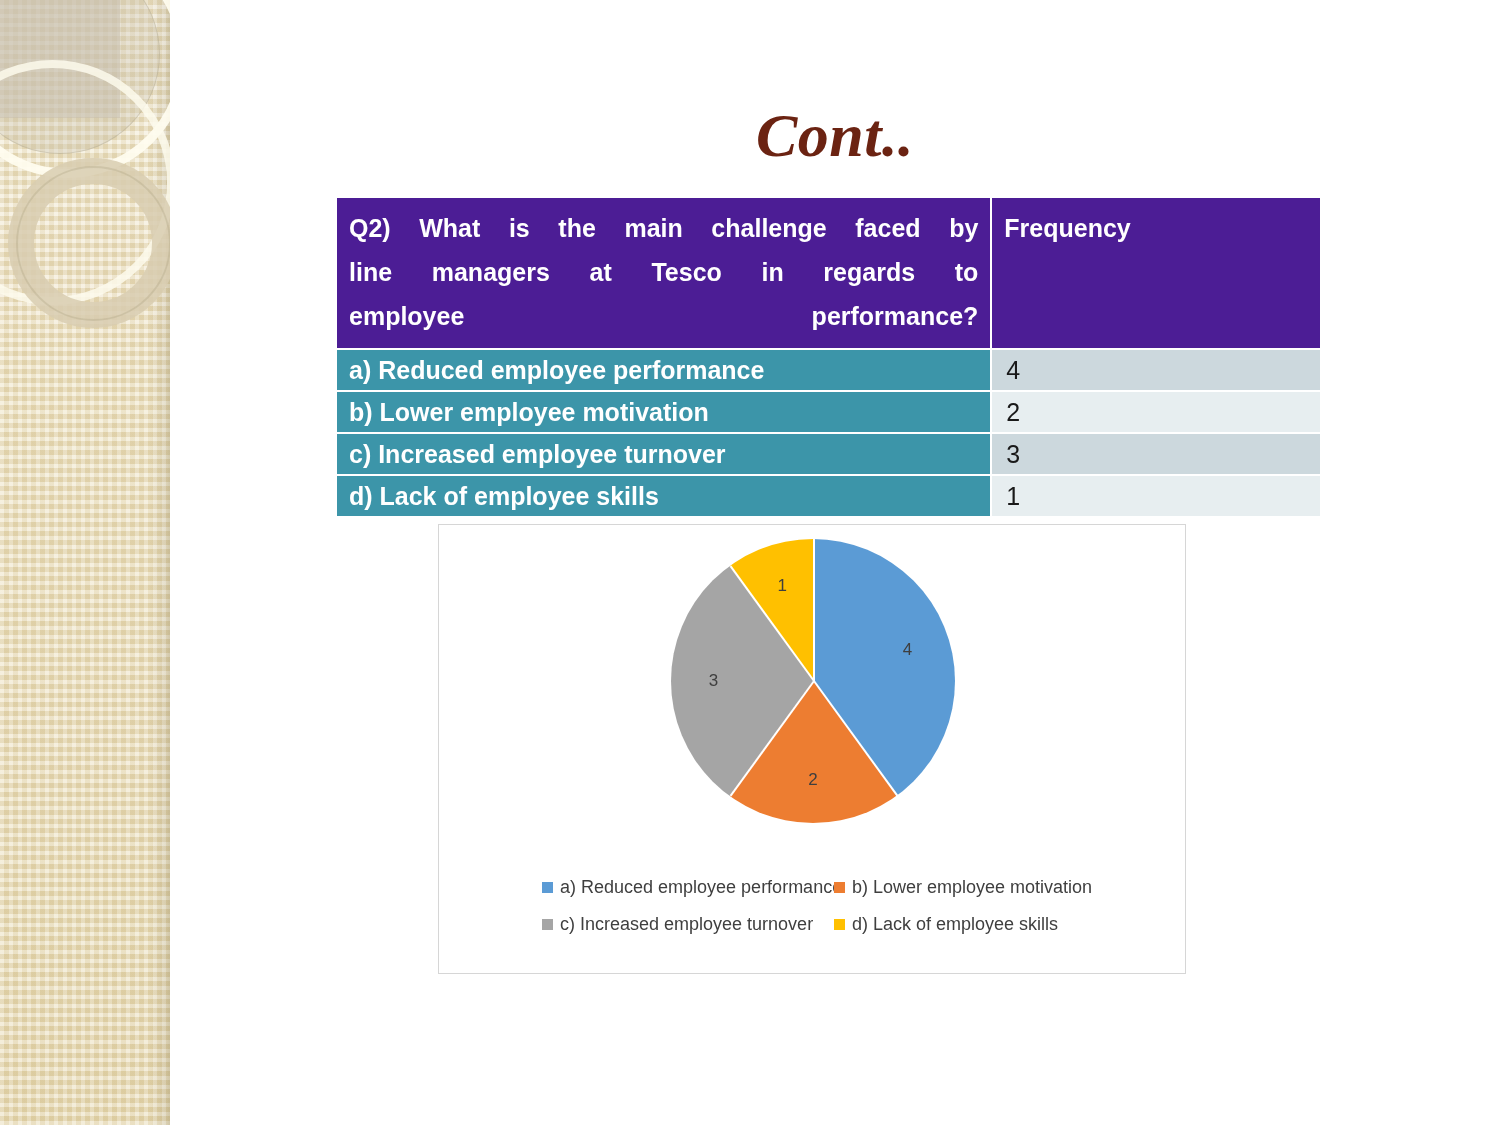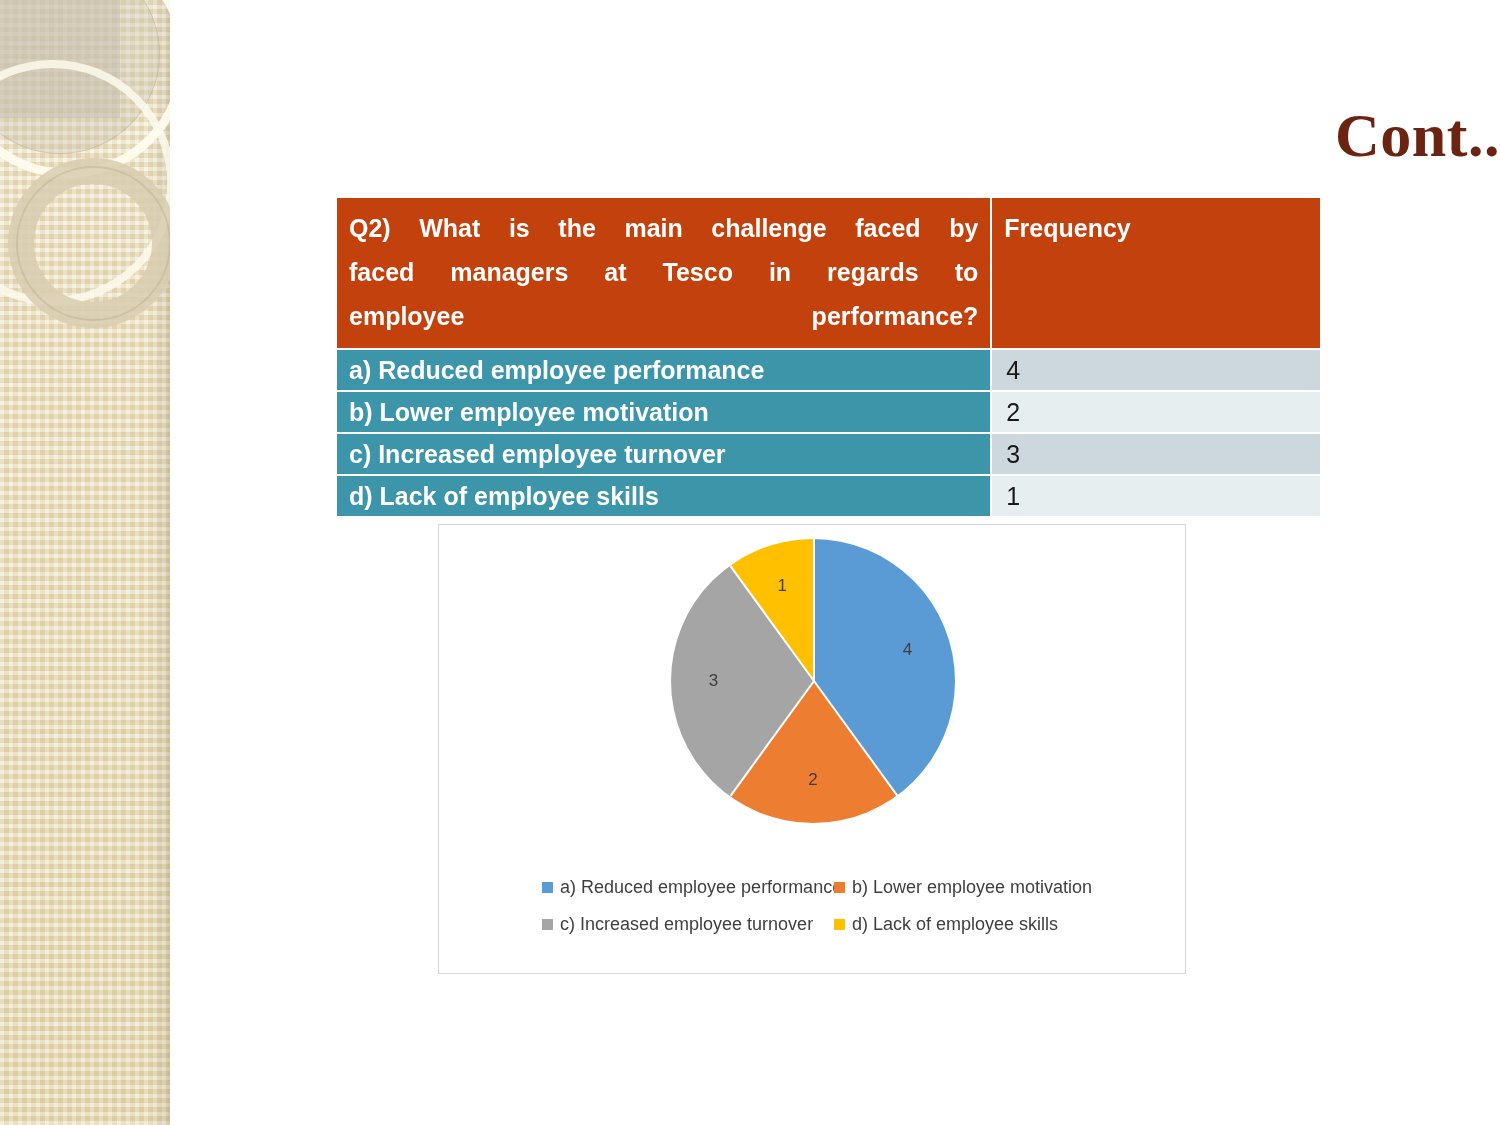--- a/index.html
+++ b/index.html
@@ -72,41 +72,42 @@
     left: -70px; top: 60px;
     width: 245px; height: 245px;
     border: 8px solid rgba(253,250,236,0.85);
   }
 
   
   #slide-title {
     position: absolute;
     left: 170px; top: 100px;
     width: 1330px;
-    text-align: right;
+    text-align: center;
     font-family: "Liberation Serif", serif;
     font-weight: bold;
     font-size: 62px;
     color: #6b2312;
     letter-spacing: 0.5px;
+    font-style: italic;
   }
 
   
   #qa-table {
     position: absolute;
     left: 337px; top: 196px;
     width: 983px;
     border-collapse: separate;
     border-spacing: 0 2px;
     font-family: "Liberation Sans", sans-serif;
   }
   #qa-table td { padding: 0; vertical-align: top; }
 
   .hdr-cell {
-    background: #c2410c;
+    background: #4c1d95;
     color: #ffffff;
     font-weight: bold;
     font-size: 25px;
     line-height: 44px;
     padding: 8px 12px 10px 12px !important;
     box-sizing: border-box;
   }
   .hdr-question {
     width: 652px;
     text-align: justify;
@@ -231,21 +232,21 @@
   <div class="deco-ring ring-d"></div>
 </div>
 
 <div id="slide-title">Cont..</div>
 
 <table id="qa-table">
   <tbody>
     <tr>
       <td class="hdr-cell hdr-question">
         <span>Q2) What is the main challenge faced by</span>
-        <span>faced managers at Tesco in regards to</span>
+        <span>line managers at Tesco in regards to</span>
         <span>employee performance?</span>
       </td>
       <td class="hdr-cell hdr-freq">Frequency</td>
     </tr>
     <tr>
       <td class="opt-cell">a) Reduced employee performance</td>
       <td class="freq-cell freq-odd">4</td>
     </tr>
     <tr>
       <td class="opt-cell">b) Lower employee motivation</td>

